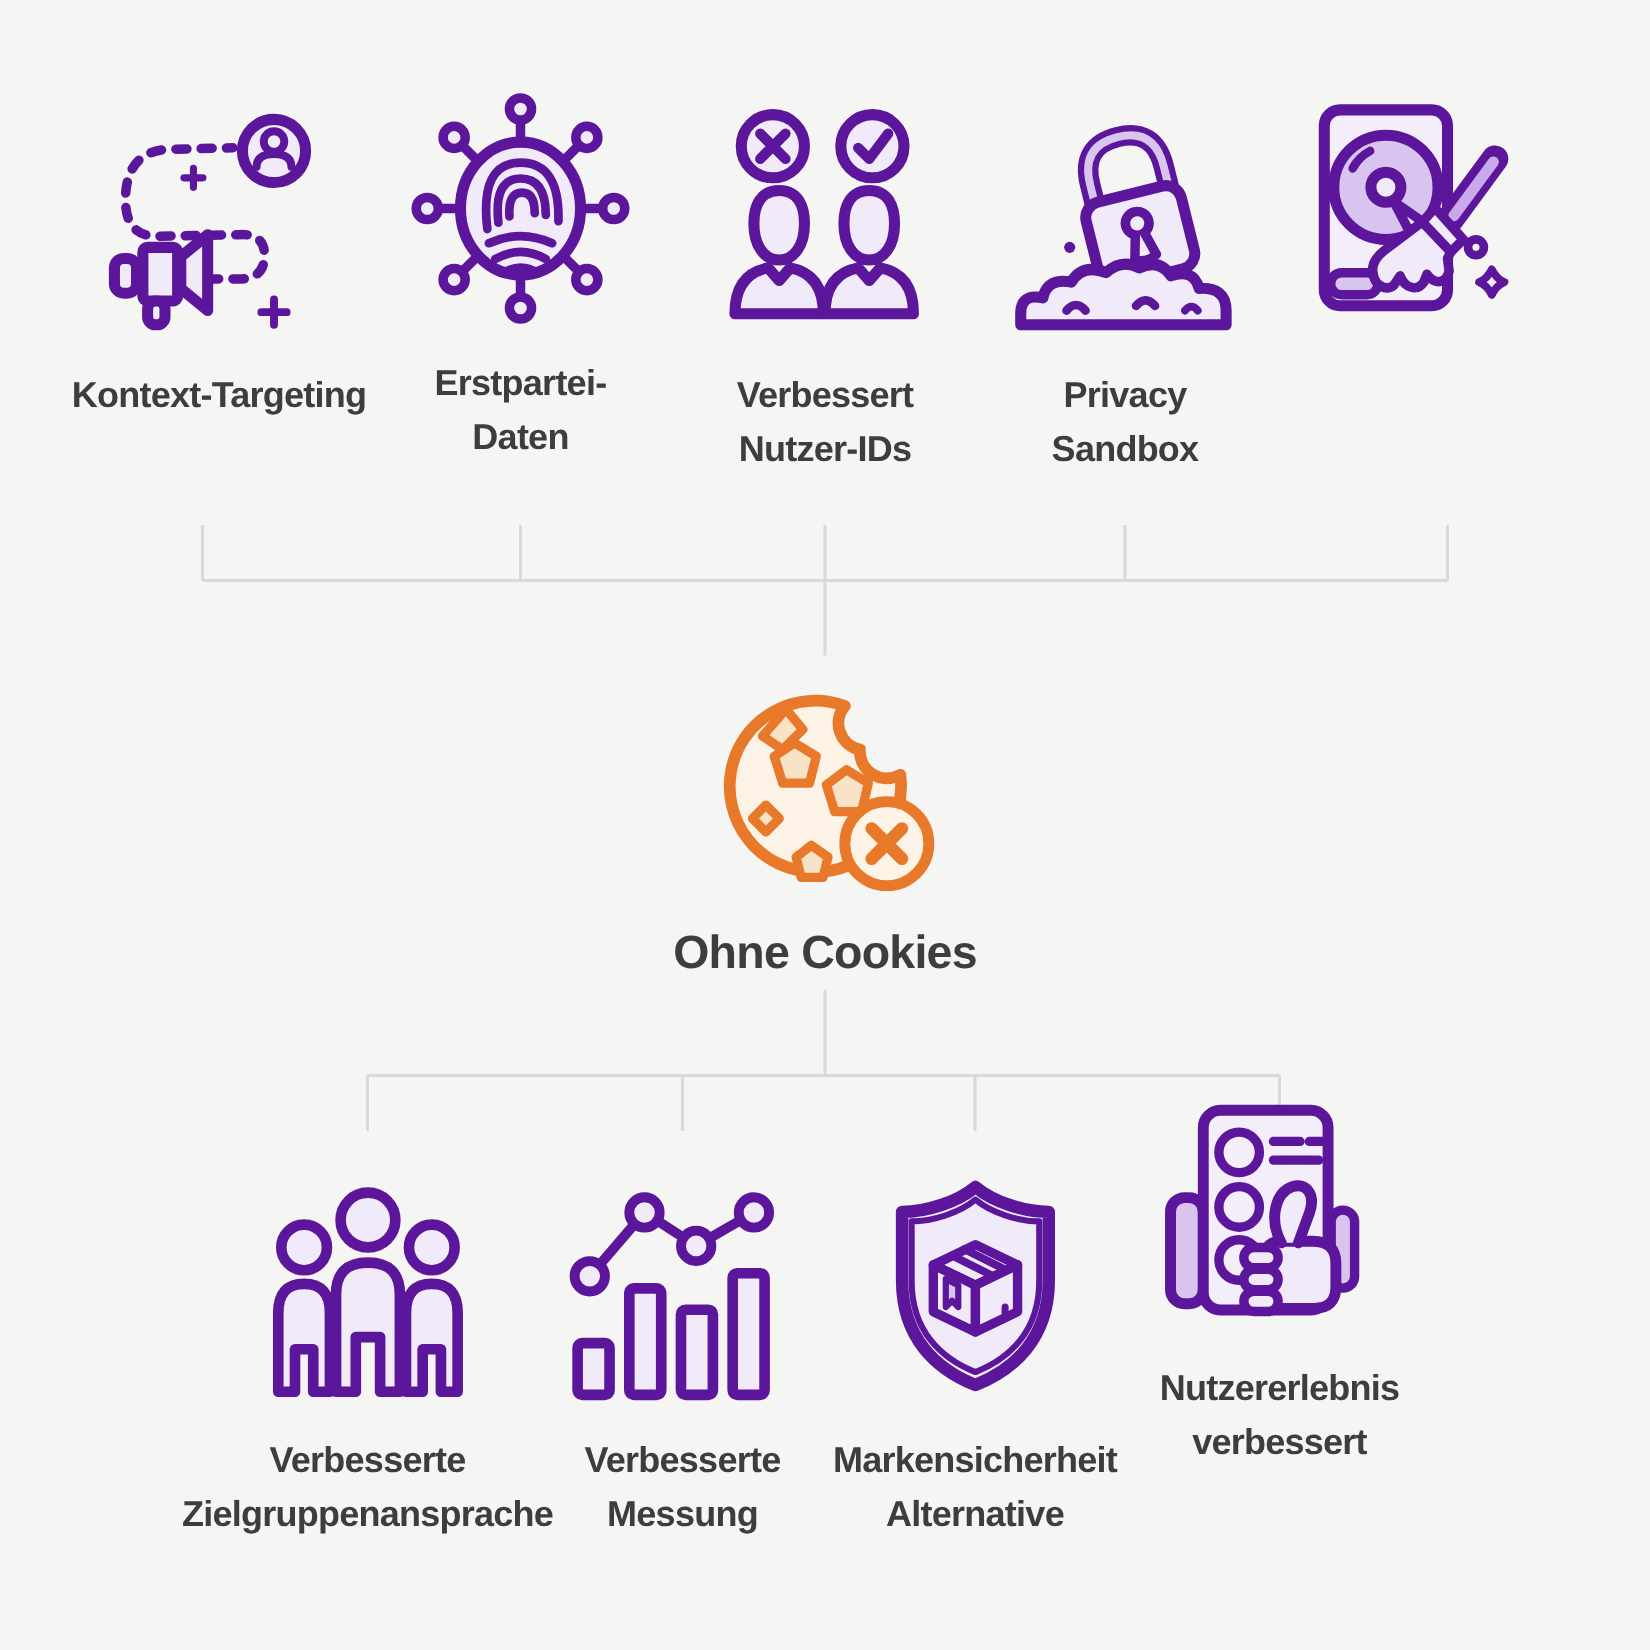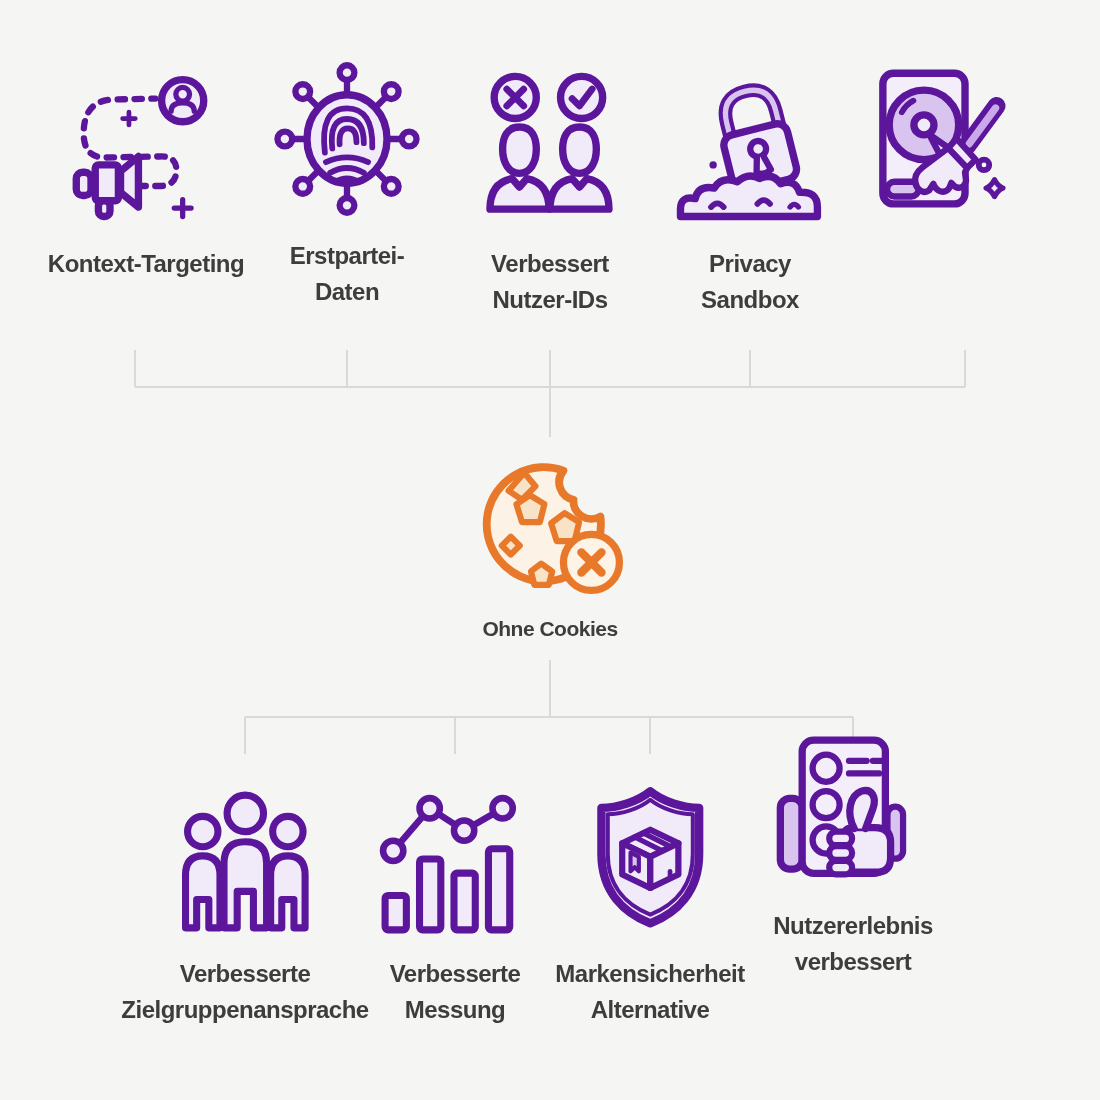--- a/index.html
+++ b/index.html
@@ -17,21 +17,21 @@
   body{background:var(--bg);font-family:"Liberation Sans","DejaVu Sans",sans-serif;}
   #canvas{position:relative;width:1100px;height:1048px;background:var(--bg);overflow:hidden;}
   #connectors{position:absolute;left:0;top:0;z-index:0;}
   .item{position:absolute;transform:translateX(-50%);text-align:center;z-index:1;}
   .iconwrap{display:flex;align-items:center;justify-content:center;}
   .iconwrap.top{height:190px;}
   .iconwrap.mid{height:178px;}
   .iconwrap.bot{height:180px;}
   .label{font-weight:bold;font-size:24px;line-height:1.5;color:var(--text);
          white-space:pre-line;letter-spacing:-0.5px;margin-top:4px;}
-  .label.big{font-size:21px;line-height:1.2;margin-top:6px;}
+  .label.big{font-size:31px;line-height:1.2;margin-top:6px;}
   
   .st{stroke:var(--purple);stroke-width:7;stroke-linecap:round;stroke-linejoin:round;fill:none;}
   .sf{fill:var(--pfl);}
   .sm{fill:var(--pfm);}
   .ost{stroke:var(--orange);stroke-linecap:round;stroke-linejoin:round;fill:none;}
 </style>
 </head>
 <body>
 
 <div id="canvas">

